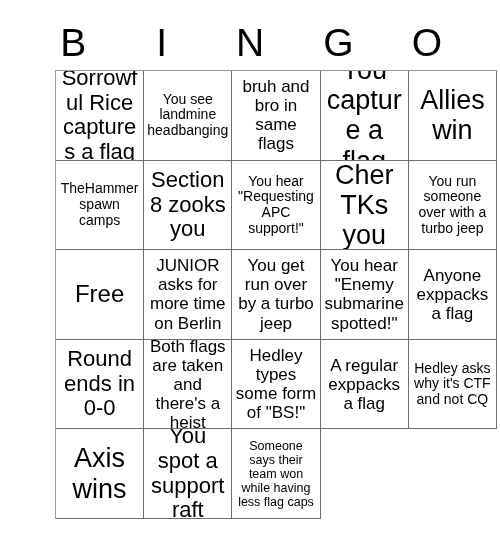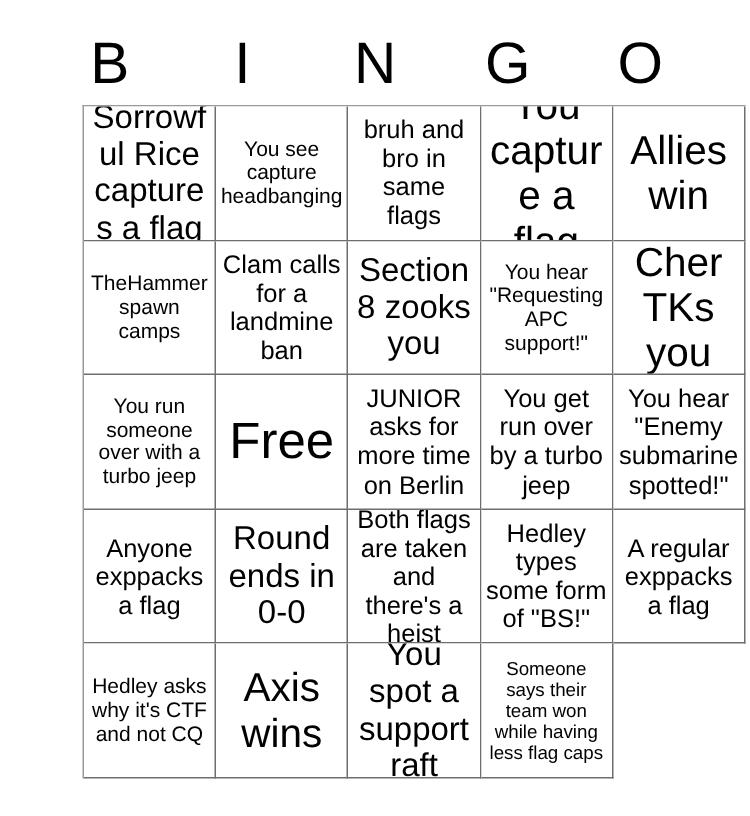--- a/index.html
+++ b/index.html
@@ -68,21 +68,21 @@
     background: #ffffff;
   }
   .cell-text {
     display: block;
     width: 100%;
     line-height: 1.12;
     word-wrap: break-word;
     color: #000000;
   }
   
-  .fs-xxl { font-size: 34px; }
+  .fs-xxl { font-size: 24px; }
   .fs-xl  { font-size: 27px; }
   .fs-l   { font-size: 22px; }
   .fs-m   { font-size: 17px; }
   .fs-s   { font-size: 14px; }
   .fs-xs  { font-size: 12.5px; }
 </style>
 </head>
 <body>
 
 <div id="card">
@@ -93,36 +93,33 @@
     <div class="header-letter">N</div>
     <div class="header-letter">G</div>
     <div class="header-letter">O</div>
   </div>
 
   <div id="grid">
       <div class="cell">
         <span class="cell-text fs-l">Sorrowful Rice captures a flag</span>
       </div>
       <div class="cell">
-        <span class="cell-text fs-s">You see capture headbanging</span>
+        <span class="cell-text fs-s">You see landmine headbanging</span>
       </div>
       <div class="cell">
         <span class="cell-text fs-m">bruh and bro in same flags</span>
       </div>
       <div class="cell">
         <span class="cell-text fs-xl">You capture a flag</span>
       </div>
       <div class="cell">
         <span class="cell-text fs-xl">Allies win</span>
       </div>
       <div class="cell">
         <span class="cell-text fs-s">TheHammer spawn camps</span>
-      </div>
-      <div class="cell">
-        <span class="cell-text fs-m">Clam calls for a landmine ban</span>
       </div>
       <div class="cell">
         <span class="cell-text fs-l">Section 8 zooks you</span>
       </div>
       <div class="cell">
         <span class="cell-text fs-s">You hear "Requesting APC support!"</span>
       </div>
       <div class="cell">
         <span class="cell-text fs-xl">Cher TKs you</span>
       </div>

